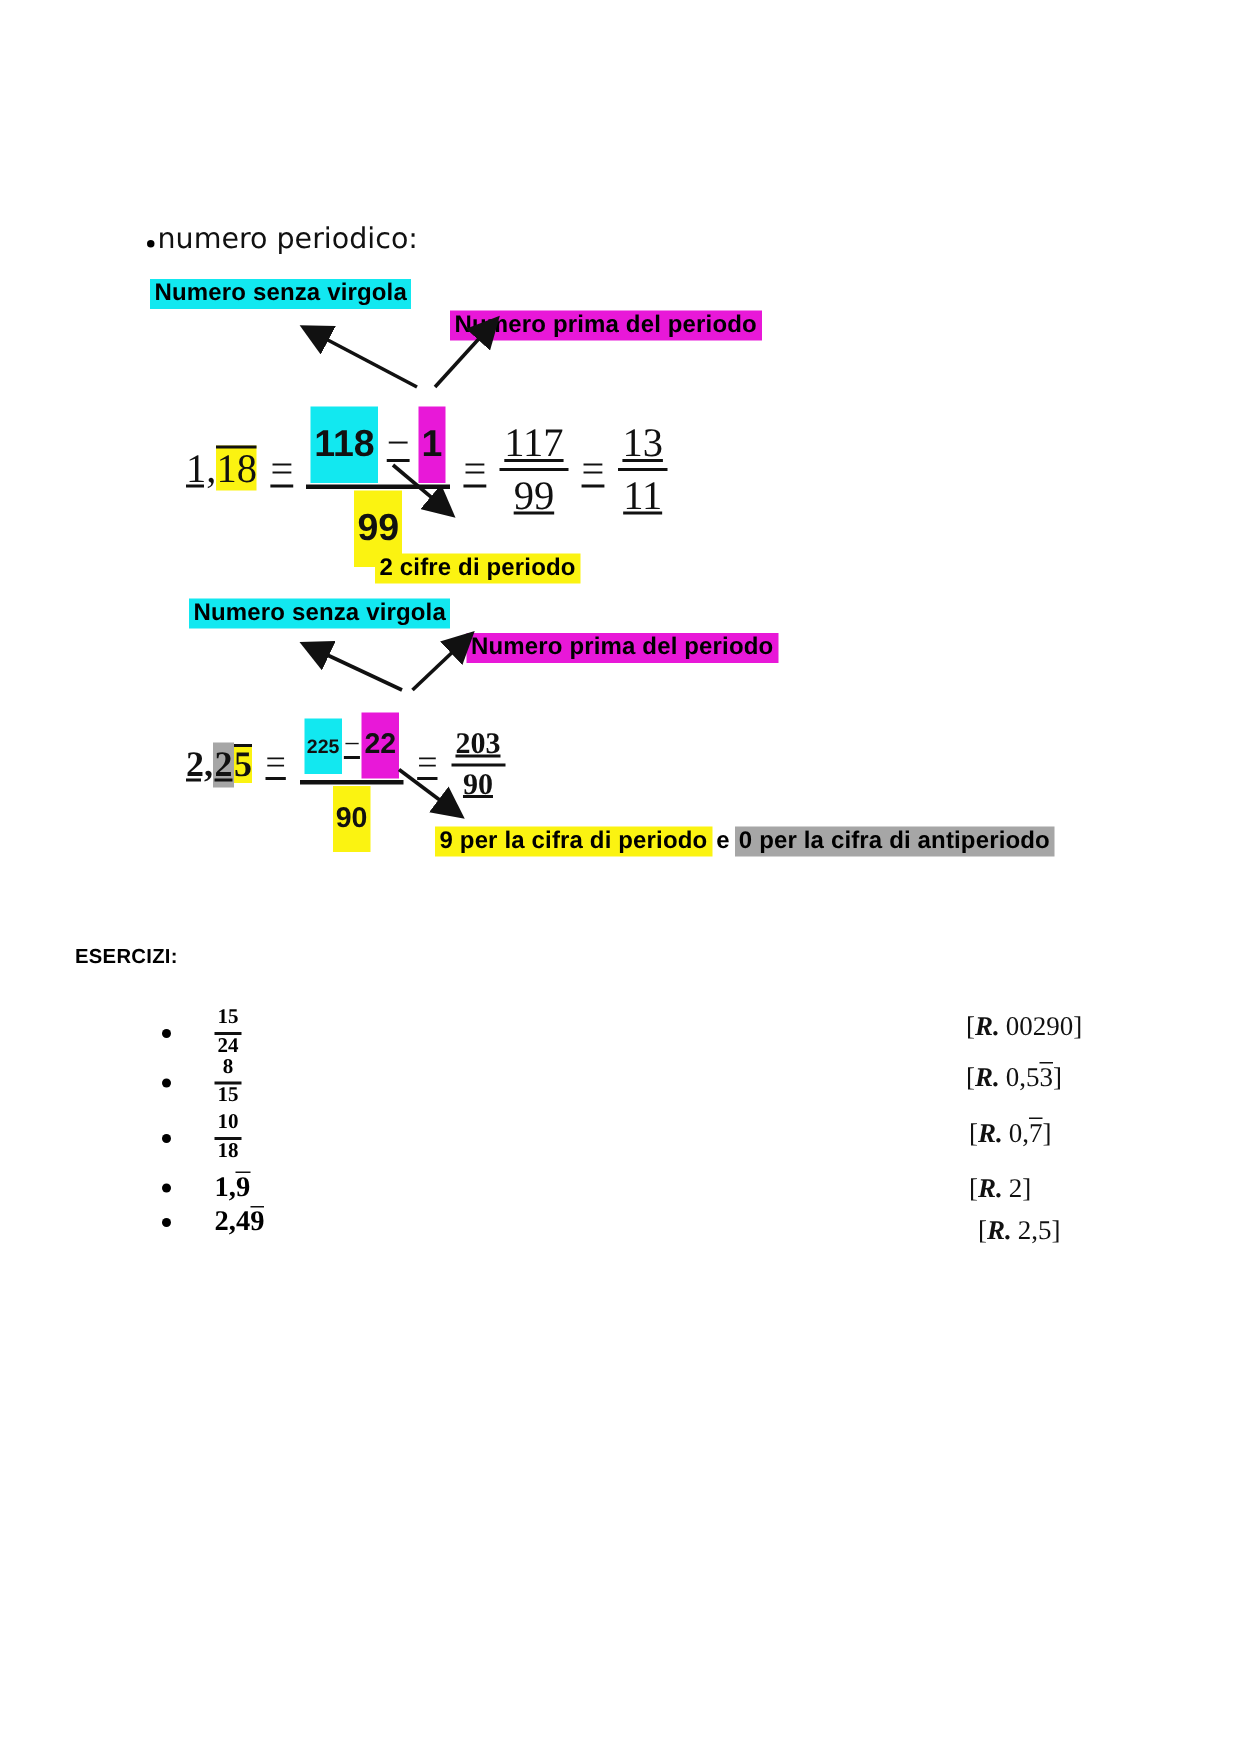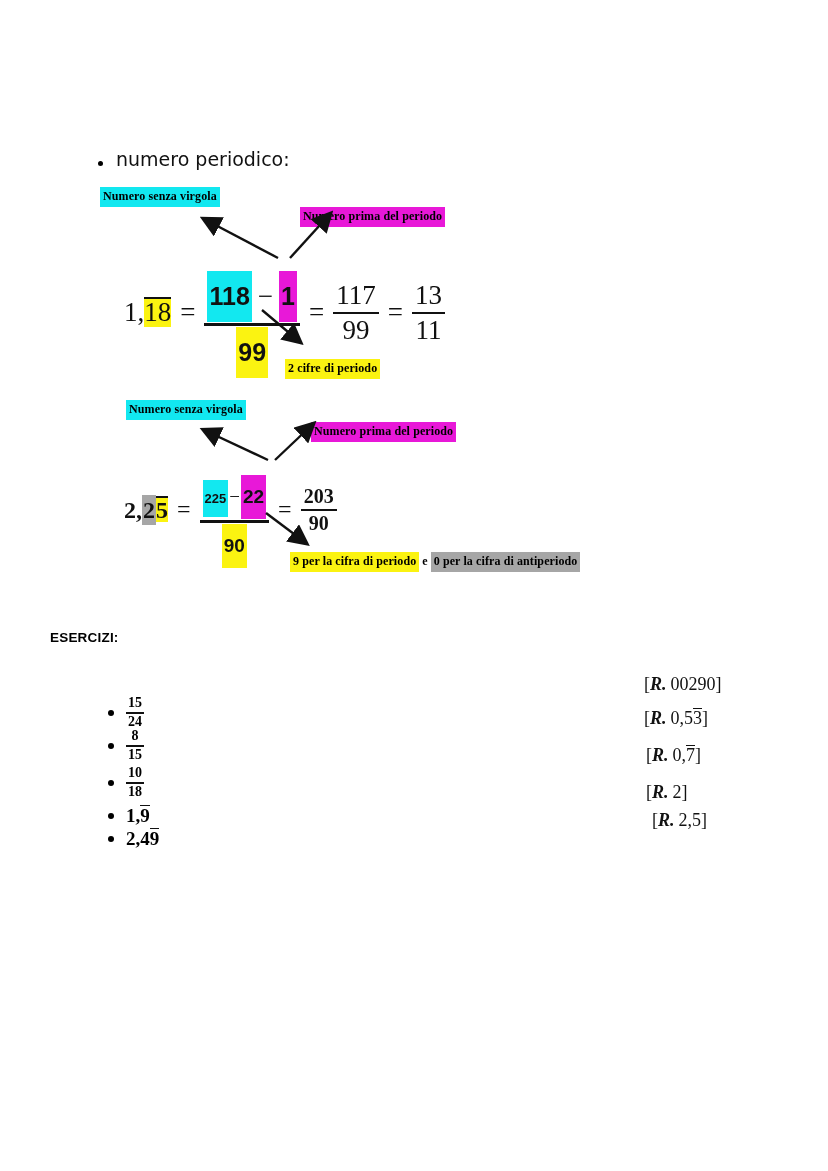--- a/index.html
+++ b/index.html
@@ -20,35 +20,35 @@
   .abs { position: absolute; }
   .nowrap { white-space: nowrap; }
 
   
   .hl-cyan    { background: #12e8f0; }
   .hl-magenta { background: #e818d8; margin-top: 23px; }
   .hl-yellow  { background: #fbf311; }
   .hl-gray    { background: #a6a6a6; }
 
   .tag {
-    font-family: Liberation Serif, serif;
-    font-weight: bold;
-    font-size: 12px;
+    font-family: Liberation Sans, sans-serif;
+    font-weight: bold;
+    font-size: 16px;
     letter-spacing: .1px;
     line-height: 15px;
     padding: 2px 3px 3px 3px;
     color: #000;
     display: inline-block;
   }
 
   
   .bullet-line {
     display: flex;
     align-items: baseline;
-    gap: 13px;
+    gap: 2px;
   }
   .dot {
     width: 5px; height: 5px;
     border-radius: 50%;
     background: #000;
     display: inline-block;
     flex: none;
   }
   .heading-text {
     font-size: 19px;
@@ -58,20 +58,21 @@
 
   
   .math {
     font-family: "Liberation Serif", serif;
     color: #111;
   }
   .eqrow {
     display: flex;
     align-items: center;
     gap: 9px;
+    text-decoration: underline;
   }
   .op { font-family: "Liberation Serif", serif; }
 
   
   .frac {
     display: inline-flex;
     flex-direction: column;
     align-items: center;
     justify-content: center;
     vertical-align: middle;
@@ -107,23 +108,22 @@
   
   .ex-heading {
     font-family: "Liberation Sans", sans-serif;
     font-weight: bold;
     font-size: 13.5px;
     letter-spacing: .2px;
   }
   .ex-item {
     display: flex;
     align-items: center;
-    gap: 12px;
+    gap: 29px;
     position: absolute;
-    margin-top: 24px;
   }
   .ex-dot {
     width: 6px; height: 6px; border-radius: 50%;
     background: #000; flex: none;
   }
   .smallfrac {
     display: inline-flex;
     flex-direction: column;
     align-items: center;
     font-family: "Liberation Serif", serif;
@@ -222,21 +222,21 @@
 
 <svg class="arrow" style="left:258px; top:306px;" width="60" height="48">
   <defs>
     <marker id="ah3" markerWidth="9" markerHeight="9" refX="7" refY="4.5" orient="auto" markerUnits="strokeWidth">
       <path d="M0,0 L9,4.5 L0,9 z" fill="#111"></path>
     </marker>
   </defs>
   <line x1="4" y1="4" x2="42" y2="36" stroke="#111" stroke-width="2.4" marker-end="url(#ah3)"></line>
 </svg>
 
-<div class="abs" style="left:250px; top:358px;margin-left:35px;">
+<div class="abs" style="left:250px; top:369px;">
   <span class="tag hl-yellow">2 cifre di periodo</span>
 </div>
 
 <div class="abs" style="left:126px; top:399px;">
   <span class="tag hl-cyan">Numero senza virgola</span>
 </div>
 
 <div class="abs" style="left:311px; top:399px;">
   <span class="tag hl-magenta">Numero prima del periodo</span>
 </div>

